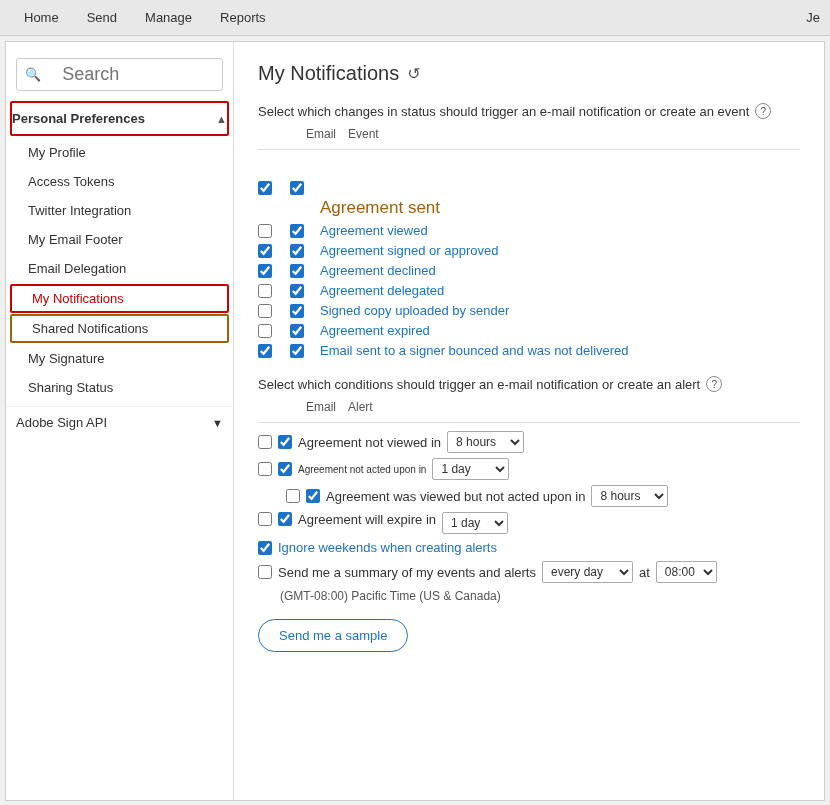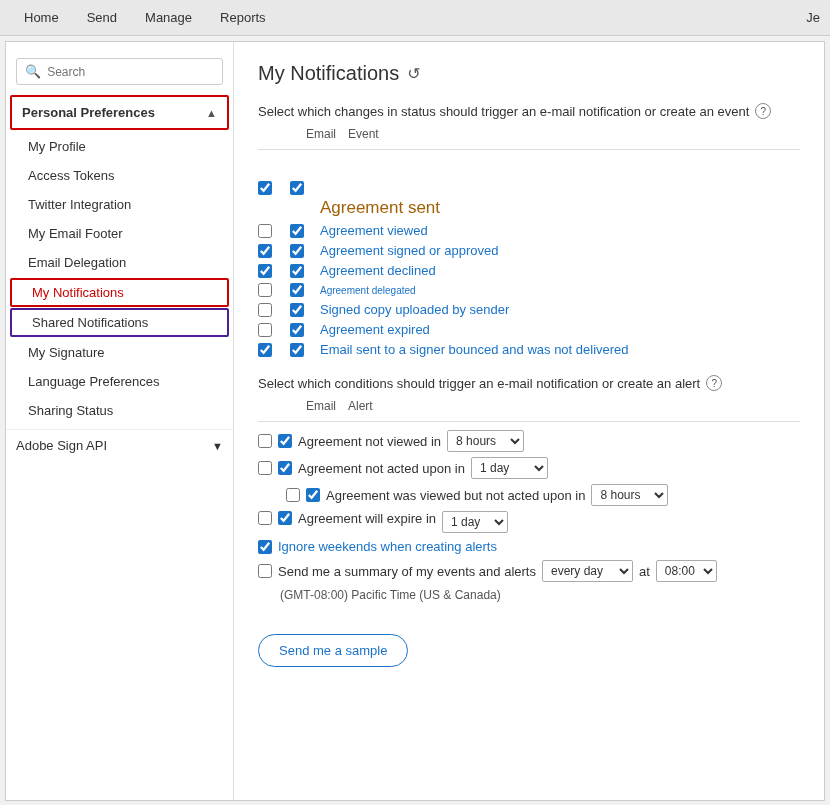--- a/index.html
+++ b/index.html
@@ -52,35 +52,36 @@
       align-items: center;
       margin: 8px 10px 10px 10px;
       border: 1px solid #ccc;
       border-radius: 3px;
       padding: 5px 8px;
       background: #fff;
     }
     .search-box input {
       border: none;
       outline: none;
-      font-size: 12px;
+      font-size: 18px;
       width: 100%;
       color: #333;
+      margin-left: 15px;
     }
     .search-icon { color: #888; margin-right: 6px; font-size: 13px; }
 
     .sidebar-section {
       margin-bottom: 2px;
     }
 
     .sidebar-section-header {
       display: flex;
       align-items: center;
       justify-content: space-between;
-      padding: 8px 10px;
+      padding: 8px 0;
       cursor: pointer;
       font-size: 13px;
       font-weight: bold;
       color: #333;
       border: 2px solid #cc0000;
       margin: 2px 4px;
       border-radius: 2px;
     }
 
     .sidebar-section-header .chevron { font-size: 11px; color: #555; }
@@ -188,21 +189,21 @@
     }
     .ignore-row label { color: #1a73c9; }
 
     .timezone-text {
       font-size: 12px;
       color: #555;
       margin-left: 22px;
     }
 
     .sample-button {
-      margin-top: 32px;
+      margin-top: 16px;
       padding: 8px 20px;
       background: #fff;
       border: 1px solid #1a73c9;
       color: #1a73c9;
       border-radius: 20px;
       font-size: 13px;
       cursor: pointer;
     }
     .check-pair {
       display: flex;
@@ -235,23 +236,22 @@
       <div class="sidebar-section-header">
         <span>Personal Preferences</span>
         <span class="chevron">▲</span>
       </div>
       <div class="sidebar-item">My Profile</div>
       <div class="sidebar-item">Access Tokens</div>
       <div class="sidebar-item">Twitter Integration</div>
       <div class="sidebar-item">My Email Footer</div>
       <div class="sidebar-item">Email Delegation</div>
       <div class="sidebar-item active-outline" style="color:#cc0000; border:2px solid #cc0000;">My Notifications</div>
-      <div class="sidebar-item active-outline" style="border:2px solid #4c1d95;">Shared Notifications</div>
+      <div class="sidebar-item active-outline" style="border:2px solid #a16207;">Shared Notifications</div>
       <div class="sidebar-item">My Signature</div>
-      <div class="sidebar-item">Language Preferences</div>
       <div class="sidebar-item">Sharing Status</div>
     </div>
 
     <div class="sidebar-group-api">
       <span>Adobe Sign API</span>
       <span style="font-size:11px;">▼</span>
     </div>
   </div>
 
   <div class="content">
@@ -292,21 +292,21 @@
           <label style="font-size: 13px; color: rgb(26, 115, 201); cursor: pointer;">Agreement signed or approved</label>
         </div>
         <div class="check-pair" style="display: flex; align-items: center; margin: 5px 0px; gap: 6px;">
           <input type="checkbox" class="email-cb" checked="" style="width: 14px; height: 14px; cursor: pointer; accent-color: rgb(26, 115, 201);">
           <input type="checkbox" class="event-cb" checked="" style="width: 14px; height: 14px; cursor: pointer; accent-color: rgb(26, 115, 201);">
           <label style="font-size: 13px; color: rgb(26, 115, 201); cursor: pointer;">Agreement declined</label>
         </div>
         <div class="check-pair" style="display: flex; align-items: center; margin: 5px 0px; gap: 6px;">
           <input type="checkbox" class="email-cb" style="width: 14px; height: 14px; cursor: pointer; accent-color: rgb(26, 115, 201);">
           <input type="checkbox" class="event-cb" checked="" style="width: 14px; height: 14px; cursor: pointer; accent-color: rgb(26, 115, 201);">
-          <label style="font-size: 10px; color: rgb(26, 115, 201); cursor: pointer;">Agreement delegated</label>
+          <label style="font-size: 13px; color: rgb(26, 115, 201); cursor: pointer;">Agreement delegated</label>
         </div>
         <div class="check-pair" style="display: flex; align-items: center; margin: 5px 0px; gap: 6px;">
           <input type="checkbox" class="email-cb" style="width: 14px; height: 14px; cursor: pointer; accent-color: rgb(26, 115, 201);">
           <input type="checkbox" class="event-cb" checked="" style="width: 14px; height: 14px; cursor: pointer; accent-color: rgb(26, 115, 201);">
           <label style="font-size: 13px; color: rgb(26, 115, 201); cursor: pointer;">Signed copy uploaded by sender</label>
         </div>
         <div class="check-pair" style="display: flex; align-items: center; margin: 5px 0px; gap: 6px;">
           <input type="checkbox" class="email-cb" style="width: 14px; height: 14px; cursor: pointer; accent-color: rgb(26, 115, 201);">
           <input type="checkbox" class="event-cb" checked="" style="width: 14px; height: 14px; cursor: pointer; accent-color: rgb(26, 115, 201);">
           <label style="font-size: 13px; color: rgb(26, 115, 201); cursor: pointer;">Agreement expired</label>
@@ -338,21 +338,21 @@
 
       <div style="display: flex; align-items: center; margin: 5px 0px; gap: 6px; flex-wrap: wrap;">
             <input type="checkbox" style="width: 14px; height: 14px; cursor: pointer; accent-color: rgb(26, 115, 201);">
             <input type="checkbox" checked="" style="width: 14px; height: 14px; cursor: pointer; accent-color: rgb(26, 115, 201);">
             <span style="font-size: 13px; color: rgb(51, 51, 51);">Agreement not viewed in</span>
             <select style="font-size: 12px; padding: 2px 4px; border: 1px solid rgb(170, 170, 170); border-radius: 2px; background: rgb(255, 255, 255); color: rgb(51, 51, 51); cursor: pointer;"><option value="1 hour">1 hour</option><option value="2 hours">2 hours</option><option value="4 hours">4 hours</option><option value="8 hours" selected="">8 hours</option><option value="12 hours">12 hours</option><option value="1 day">1 day</option></select>
           </div>
           <div style="display: flex; align-items: center; margin: 5px 0px; gap: 6px; flex-wrap: wrap;">
             <input type="checkbox" style="width: 14px; height: 14px; cursor: pointer; accent-color: rgb(26, 115, 201);">
             <input type="checkbox" checked="" style="width: 14px; height: 14px; cursor: pointer; accent-color: rgb(26, 115, 201);">
-            <span style="font-size: 13px; color: rgb(51, 51, 51);">Agreement not acted upon in</span>
+            <span style="font-size: 10px; color: rgb(51, 51, 51);">Agreement not acted upon in</span>
             <select style="font-size: 12px; padding: 2px 4px; border: 1px solid rgb(170, 170, 170); border-radius: 2px; background: rgb(255, 255, 255); color: rgb(51, 51, 51); cursor: pointer;"><option value="1 hour">1 hour</option><option value="2 hours">2 hours</option><option value="4 hours">4 hours</option><option value="8 hours">8 hours</option><option value="12 hours">12 hours</option><option value="1 day" selected="">1 day</option></select>
           </div>
           <div style="display: flex; align-items: center; margin: 5px 0px; gap: 6px; flex-wrap: wrap; padding-left: 28px;">
             <input type="checkbox" style="width: 14px; height: 14px; cursor: pointer; accent-color: rgb(26, 115, 201);">
             <input type="checkbox" checked="" style="width: 14px; height: 14px; cursor: pointer; accent-color: rgb(26, 115, 201);">
             <span style="font-size: 13px; color: rgb(51, 51, 51);">Agreement was viewed but not acted upon in</span>
             <select style="font-size: 12px; padding: 2px 4px; border: 1px solid rgb(170, 170, 170); border-radius: 2px; background: rgb(255, 255, 255); color: rgb(51, 51, 51); cursor: pointer;"><option value="1 hour">1 hour</option><option value="2 hours">2 hours</option><option value="4 hours">4 hours</option><option value="8 hours" selected="">8 hours</option><option value="12 hours">12 hours</option><option value="1 day">1 day</option></select>
           </div>
           <div style="display: flex; align-items: flex-start; margin: 5px 0px; gap: 6px; flex-wrap: wrap;">
             <input type="checkbox" style="width: 14px; height: 14px; cursor: pointer; accent-color: rgb(26, 115, 201);">

